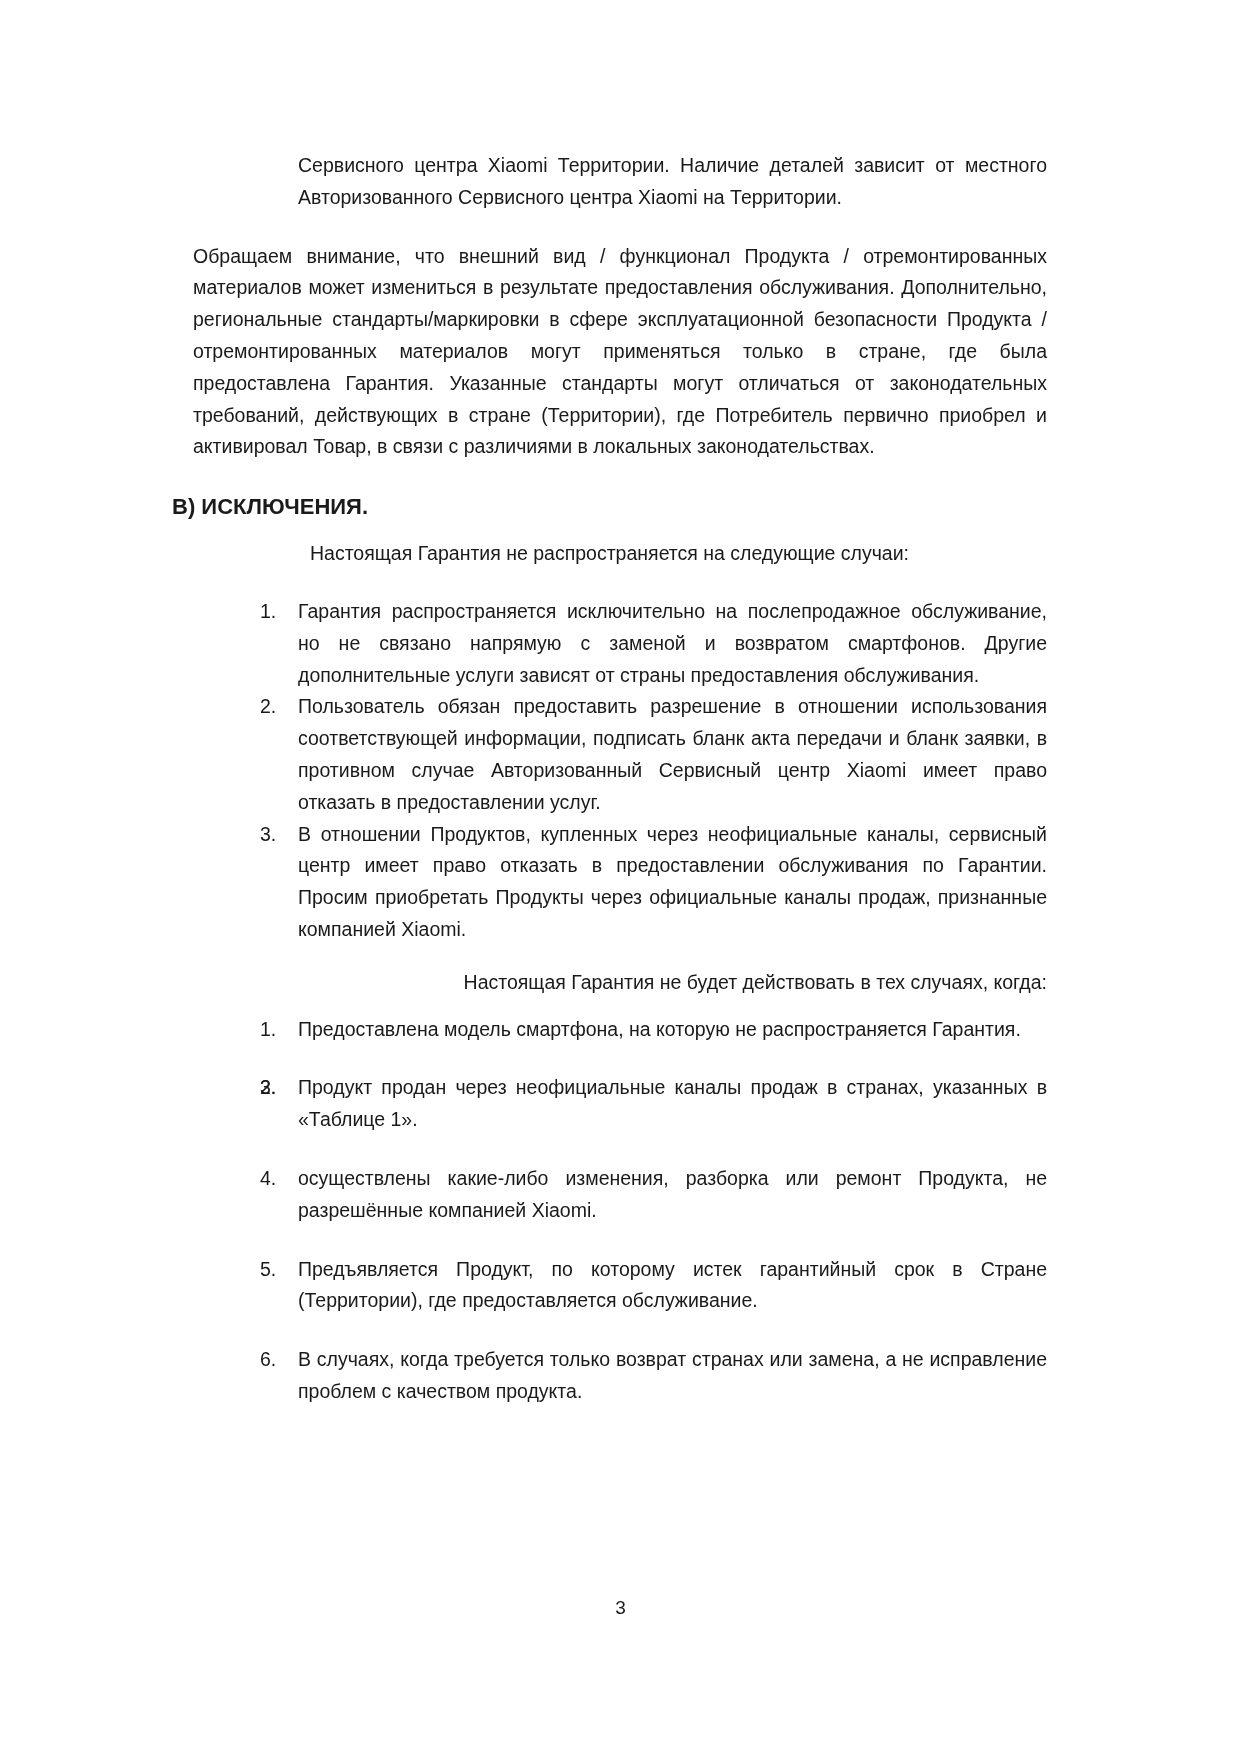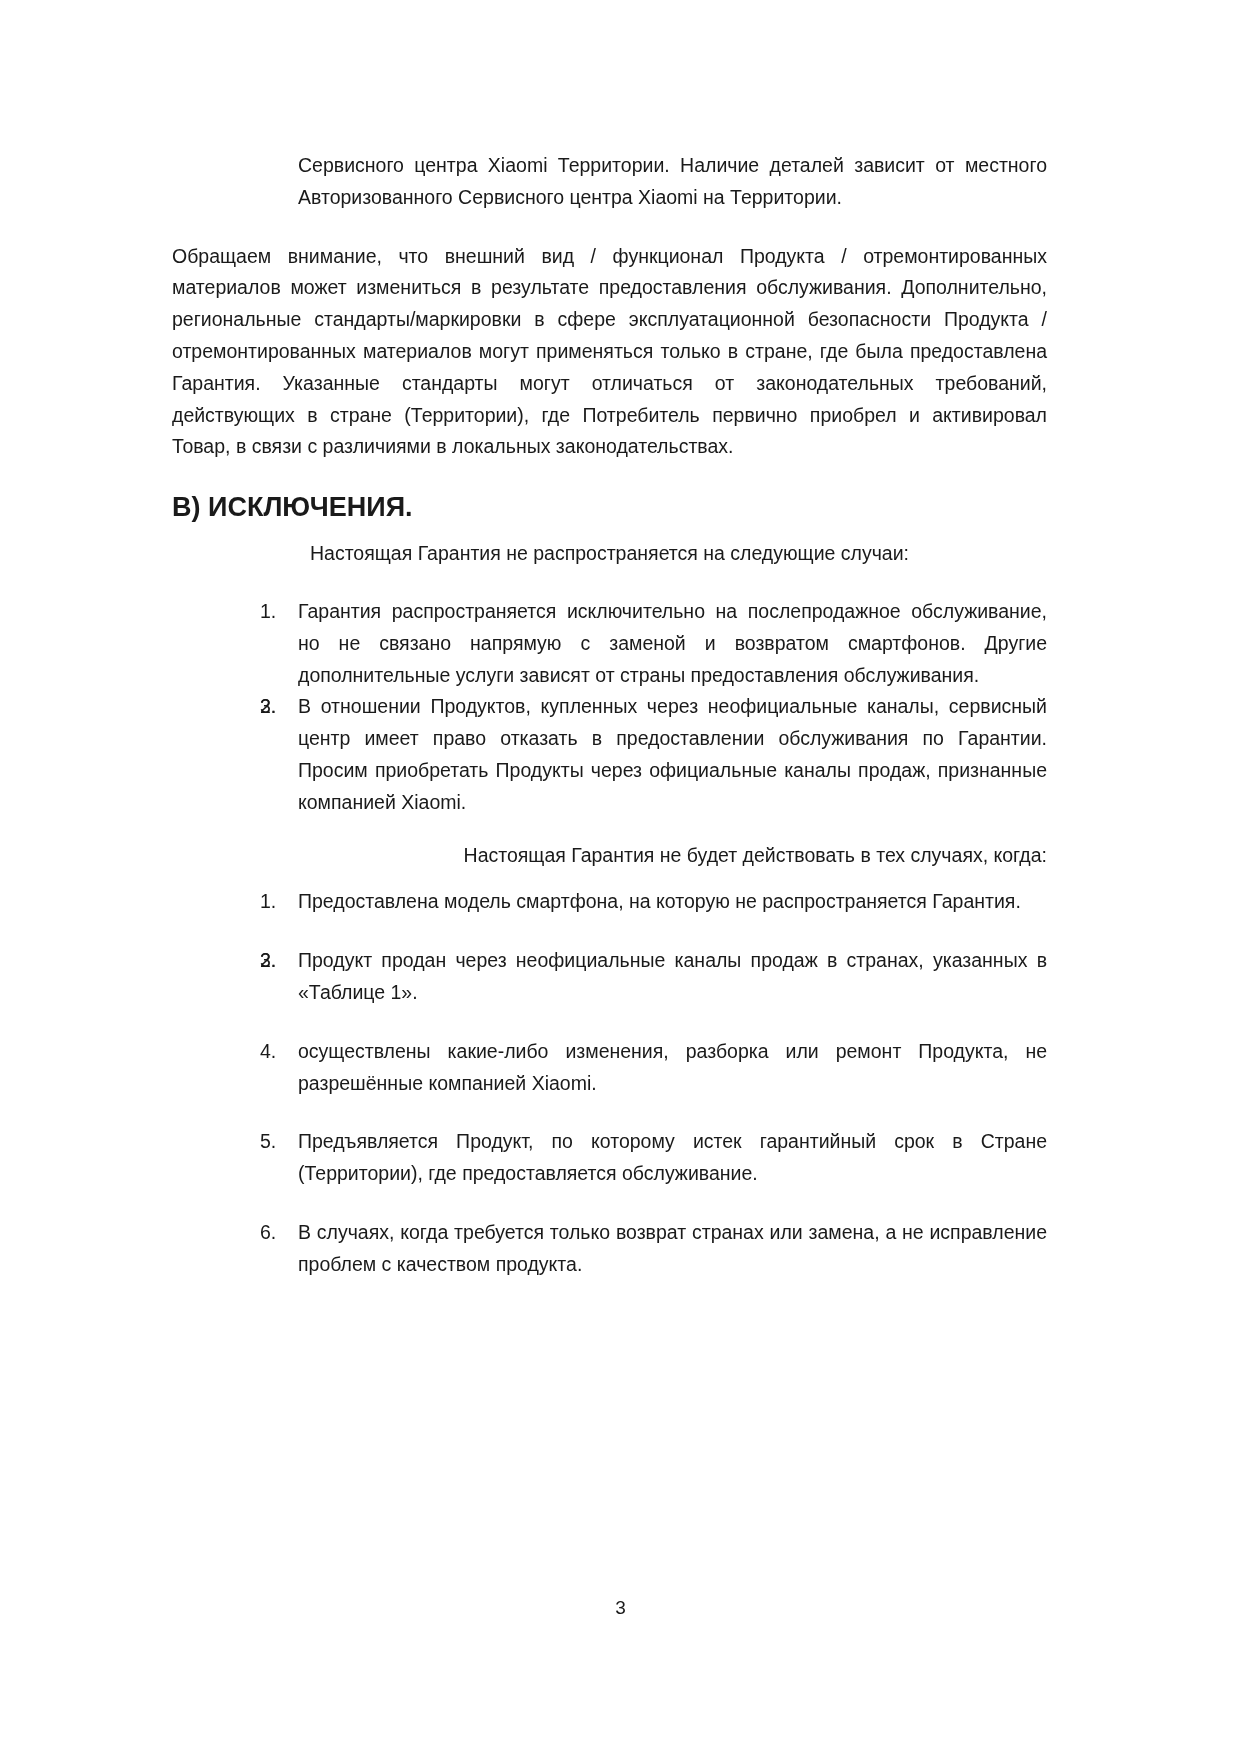--- a/index.html
+++ b/index.html
@@ -26,24 +26,25 @@
     text-align: justify;
   }
   .para {
     margin: 0 0 27px 0;
   }
   .para.indent-cont {
     margin-left: 126px;
   }
   .para.before-heading {
     margin-bottom: 28px;
+    margin-left: 21px;
   }
   .heading {
     margin: 0 0 15px 0;
-    font-size: 27px;
+    font-size: 22px;
     font-weight: bold;
     line-height: 32px;
     text-align: left;
   }
   .para.intro {
     margin-bottom: 26px;
     text-align: center;
   }
   .para.intro2 {
     margin-bottom: 15px;
@@ -95,20 +96,21 @@
 
     <div class="olist tight">
 
         <div class="list-item">
           <span class="num">1.</span>
           <span class="item-text">Гарантия распространяется исключительно на послепродажное обслуживание, но не связано напрямую с заменой и возвратом смартфонов. Другие дополнительные услуги зависят от страны предоставления обслуживания.</span>
         </div>
 
         <div class="list-item">
           <span class="num">2.</span>
+          <span class="item-text">Пользователь обязан предоставить разрешение в отношении использования соответствующей информации, подписать бланк акта передачи и бланк заявки, в противном случае Авторизованный Сервисный центр Xiaomi имеет право отказать в предоставлении услуг.</span>
         </div>
 
         <div class="list-item">
           <span class="num">3.</span>
           <span class="item-text">В отношении Продуктов, купленных через неофициальные каналы, сервисный центр имеет право отказать в предоставлении обслуживания по Гарантии. Просим приобретать Продукты через официальные каналы продаж, признанные компанией Xiaomi.</span>
         </div>
       </div>
 
     <p class="para intro2">Настоящая Гарантия не будет действовать в тех случаях, когда:</p>
 

